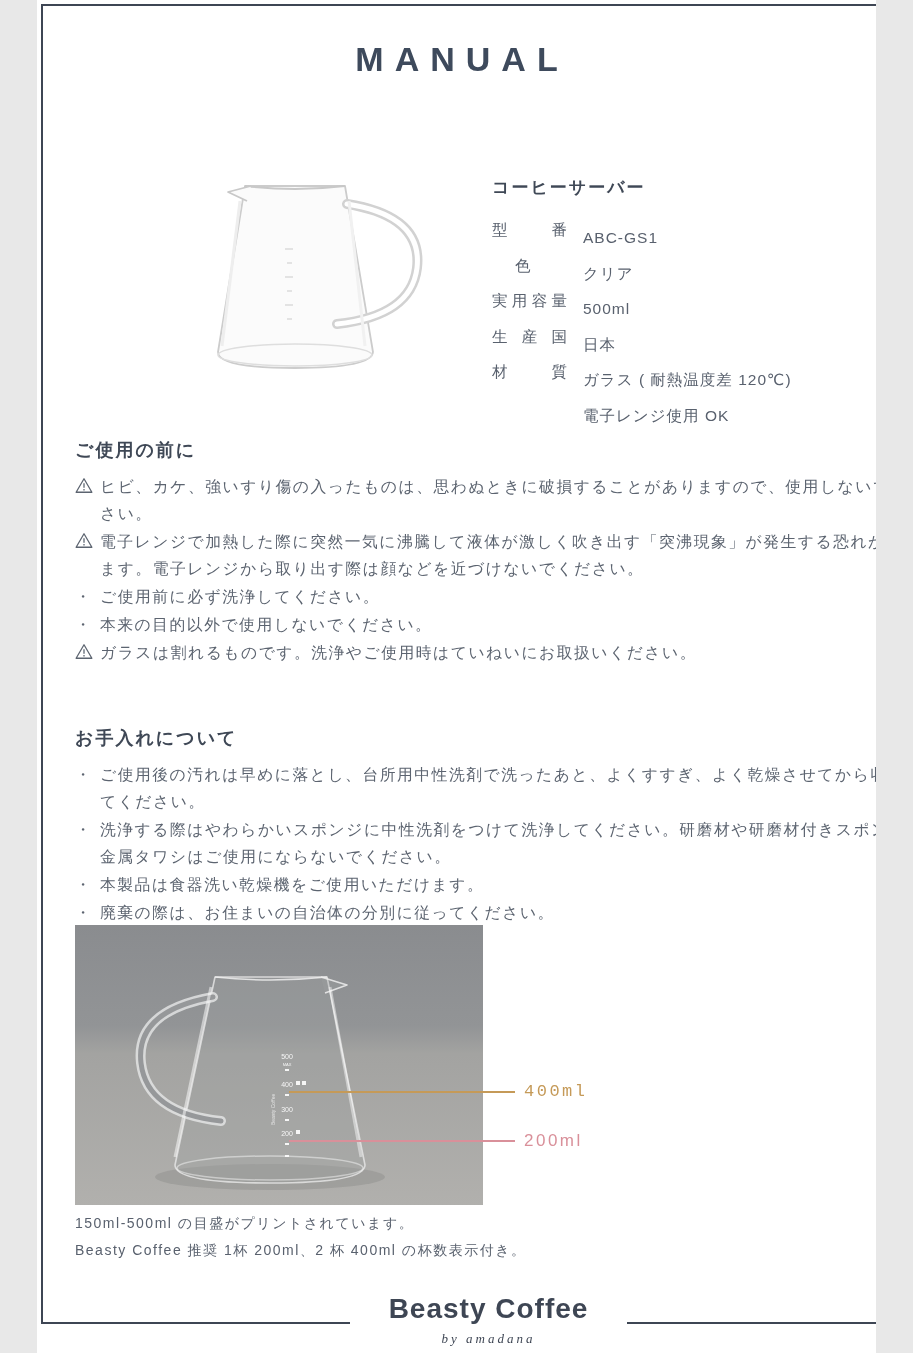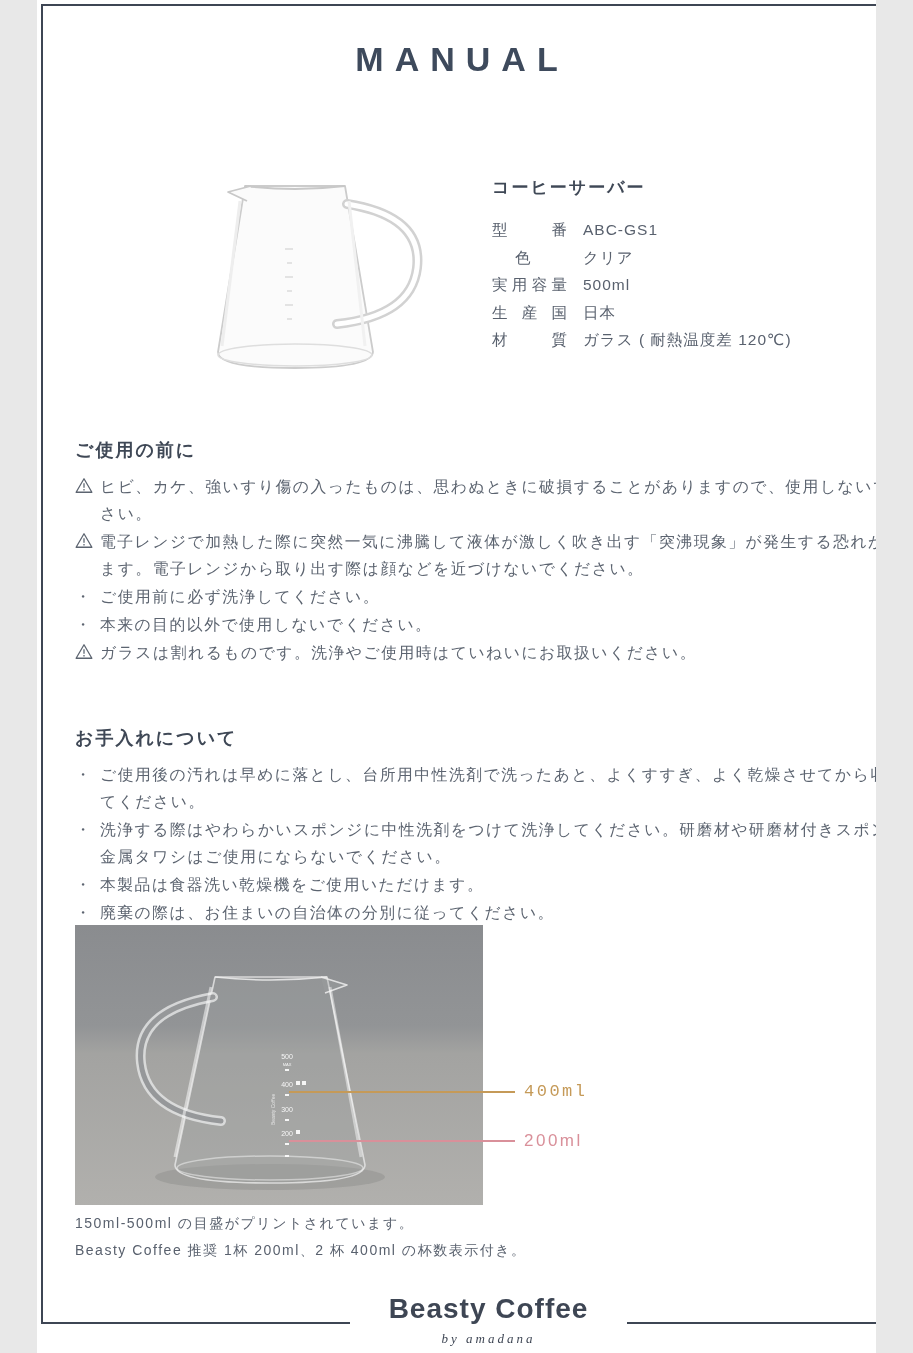--- a/index.html
+++ b/index.html
@@ -22,21 +22,21 @@
     text-align:center; font-size:34px; font-weight:bold;
     letter-spacing:11px; color:#3e4a5c; text-indent:11px;
   }
   
   .product-photo { position:absolute; left:148px; top:156px; width:285px; height:232px; }
   .specs { position:absolute; left:455px; top:176px; width:420px; }
   .product-name { font-size:17px; font-weight:bold; letter-spacing:2px; color:#3f4856; margin-bottom:17px; }
   .spec-row { display:flex; align-items:flex-start; font-size:15.5px; letter-spacing:1px; line-height:27.5px; color:#59616e; }
   .spec-label { width:76px; display:flex; justify-content:space-between; flex:0 0 76px; }
   .spec-label.single { justify-content:flex-start; padding-left:23px; }
-  .spec-value { margin-left:15px; }
+  .spec-value { margin-left:15px;margin-top:8px; }
   
   .section { position:absolute; left:38px; width:852px; }
   .section-heading { font-size:18px; font-weight:bold; letter-spacing:2px; color:#3f4856; margin-bottom:11px; }
   .notice-item { display:flex; font-size:15.8px; letter-spacing:1.5px; line-height:27px; margin-bottom:1px; }
   .notice-marker { flex:0 0 25px; display:flex; justify-content:flex-start; padding-top:4px; }
   .notice-item.bullet .notice-marker { padding-top:0; font-size:15.8px; }
   .notice-text { flex:1; }
   .warn-svg { width:18px; height:17px; display:block; }
   
   .photo2 { position:absolute; left:38px; top:925px; width:408px; height:280px; }
@@ -133,20 +133,24 @@
   </div>
 
   <div class="spec-row">
     <span class="spec-label">
             <span>材</span>
             <span>質</span>
           </span>
     <span class="spec-value">ガラス ( 耐熱温度差 120℃)</span>
   </div>
 
+  <div class="spec-row">
+    <span class="spec-label"></span>
+    <span class="spec-value">電子レンジ使用 OK</span>
+  </div>
 </div>
   </div>
 
   <div class="section" style="top:438px;">
     <div class="section-heading">ご使用の前に</div>
     <div id="before-use-list">
   <div class="notice-item warning">
     <span class="notice-marker">
             <svg class="warn-svg" viewBox="0 0 24 22">
               <path d="M12 2 L22.5 20 L1.5 20 Z" fill="none" stroke="#5c6470" stroke-width="1.7" stroke-linejoin="round"></path>

